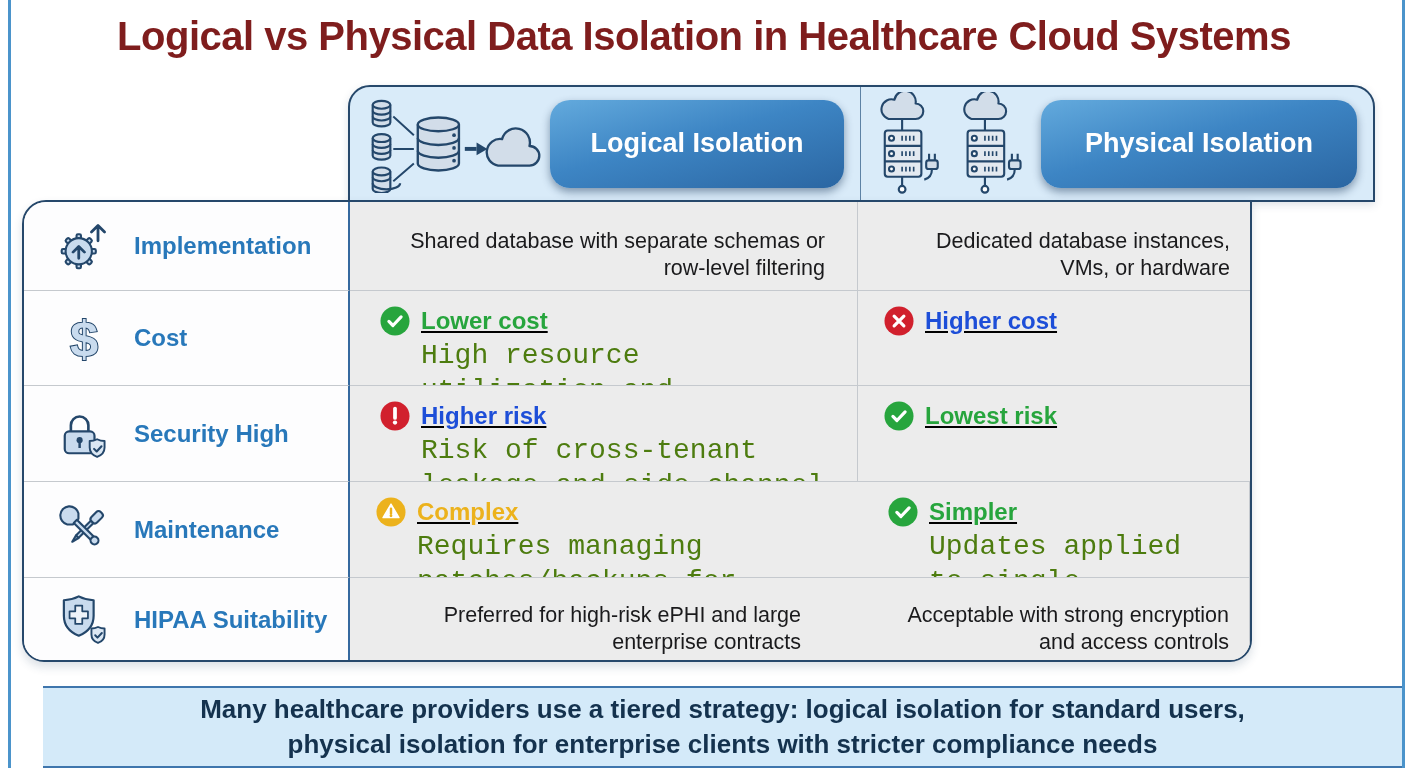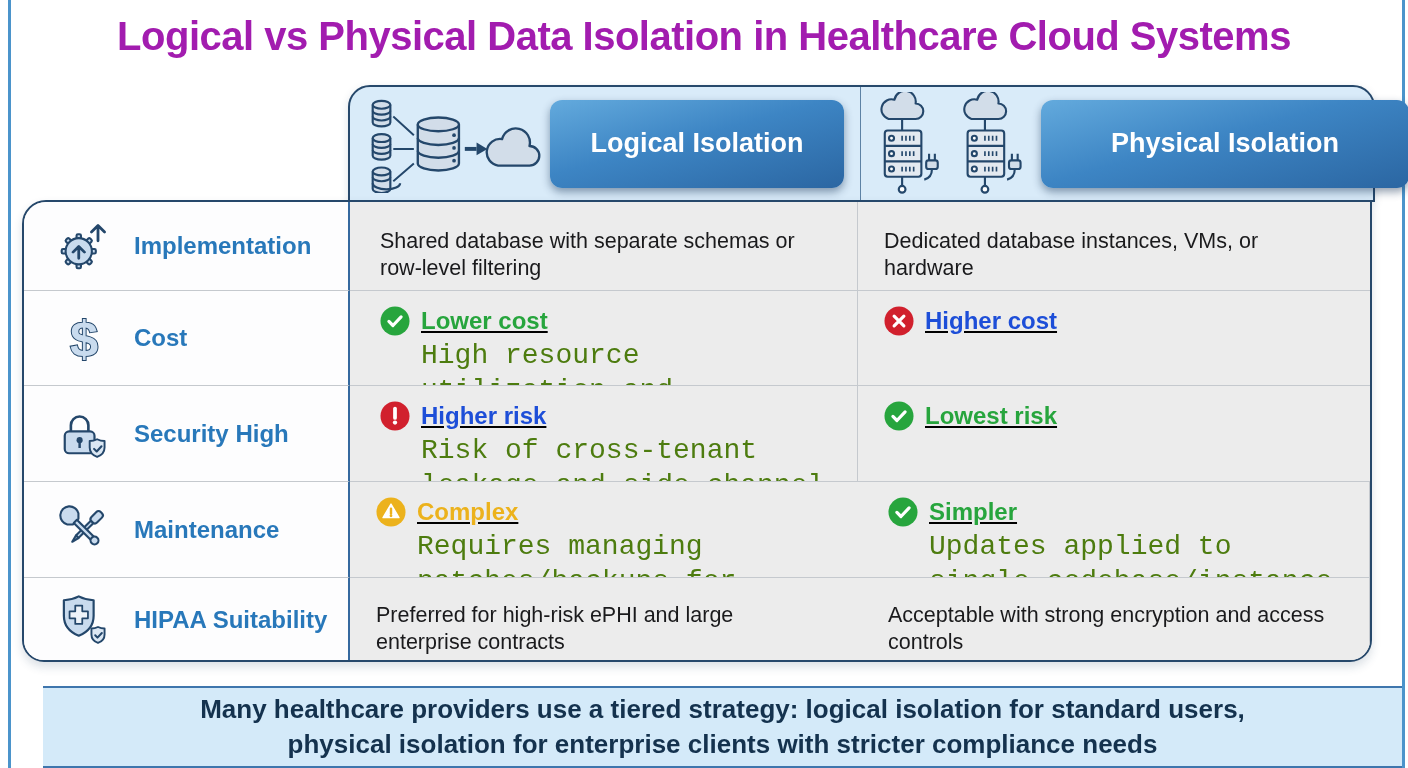--- a/index.html
+++ b/index.html
@@ -5,59 +5,59 @@
   * { margin:0; padding:0; box-sizing:border-box; }
   html,body { width:1408px; height:768px; }
   body { font-family:"Liberation Sans", sans-serif; background:#ffffff; position:relative; overflow:hidden; }
 
   .side-line { position:absolute; top:0; bottom:0; width:3px; background:#4b94cb; }
   .side-line.left { left:8px; }
   .side-line.right { right:3px; }
 
   .title {
     position:absolute; top:14px; left:0; right:0;
-    text-align:center; font-size:40px; font-weight:bold; color:#a21caf; letter-spacing:-0.5px;
+    text-align:center; font-size:40px; font-weight:bold; color:#7f1d1d; letter-spacing:-0.5px;
   }
 
   
   .header-row {
     position:absolute; left:348px; top:85px; width:1027px; height:117px;
     background:#d9ebf9; border:2px solid #26486b; border-radius:22px 22px 0 0;
     display:flex; box-shadow:0 3px 8px rgba(30,60,95,.15);
   }
   .header-half { flex:1; display:flex; align-items:center; justify-content:space-between; padding:6px 16px 6px 12px; }
   .header-half.logical { border-right:1.5px solid #5d82a5; flex:0 0 508px; }
   .pill {
     height:88px; display:flex; align-items:center; justify-content:center;
     background:linear-gradient(165deg,#63aadd 0%,#3d85c4 45%,#2b66a2 100%);
-    color:#ffffff; font-size:27px; font-weight:bold; border-radius:12px;
+    color:#ffffff; font-size:27px; font-weight:bold; border-radius:20px;
     box-shadow:0 4px 9px rgba(15,45,80,.45); padding:12px 10px;
   }
   .pill.logical { width:294px; }
-  .pill.physical { width:368px; }
+  .pill.physical { width:316px; }
   .hdr-icon { flex:0 0 auto; }
 
   
   .table-body {
-    position:absolute; left:22px; top:200px; width:1350px; height:462px;
+    position:absolute; left:22px; top:200px; width:1230px; height:462px;
     border:2px solid #26486b; border-radius:24px 0 22px 22px; overflow:hidden;
     display:grid; grid-template-columns:326px 508px auto;
     grid-template-rows:88px 95px 96px 96px auto;
     background:#ececec; box-shadow:0 5px 10px rgba(30,60,95,.16);
   }
   .lcell {
     background:#fdfdfe; border-right:2px solid #35699f;
     display:flex; align-items:center; gap:22px; padding-left:32px;
   }
   .lcell .row-label { font-size:24px; font-weight:bold; color:#2878ba; }
   .cell { background:#ececec; padding:12px 20px 8px 30px; }
   .cell.logical-col { border-right:1.5px solid #c5c9ce; }
   .cell.physical-col { padding-left:26px; }
   .bt { border-top:1.5px solid #c5c9ce; }
-  .cell.plain { display:flex; align-items:center; padding-top:24px; padding-bottom:6px; }
+  .cell.plain { display:flex; align-items:center; padding-top:24px; padding-bottom:6px;text-align:right; }
   .plain-text { font-size:21.5px; color:#1a1a1c; line-height:1.25; max-width:445px; }
   .cell.physical-col .plain-text { max-width:425px; }
   .verdict-row { display:flex; align-items:center; gap:11px; margin-top:3px;text-decoration:underline; }
   .badge { width:30px; height:30px; flex:0 0 auto; }
   .verdict { font-size:24px; font-weight:bold; }
   .verdict.positive { color:#27a53d; }
   .verdict.negative { color:#1d4ed8; }
   .verdict.warning  { color:#ecb21c; }
   .desc { font-size:28px; color:#4d7c0f; line-height:1.24; margin:3px 0 0 41px; max-width:430px;font-family:Liberation Mono, monospace; }
   .cell.physical-col .desc { max-width:400px; }

